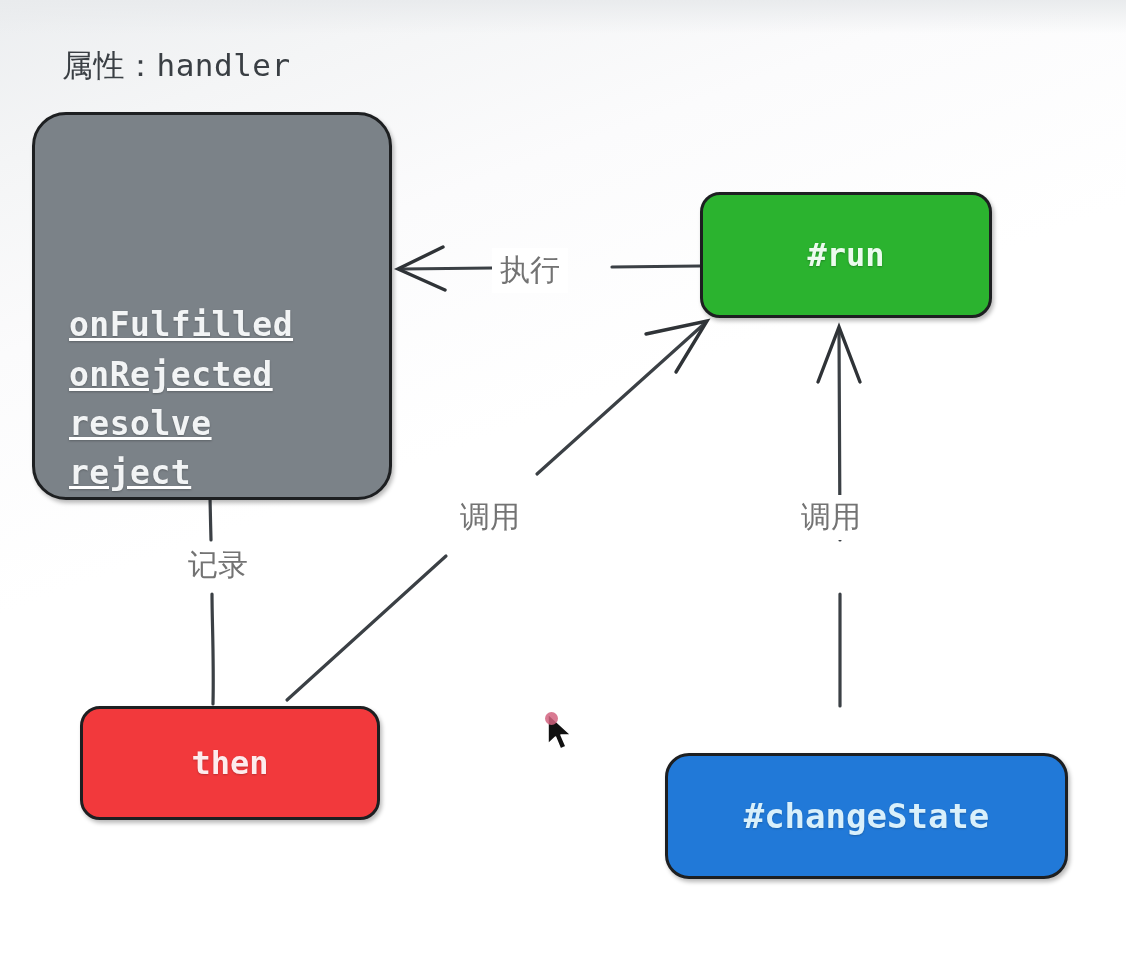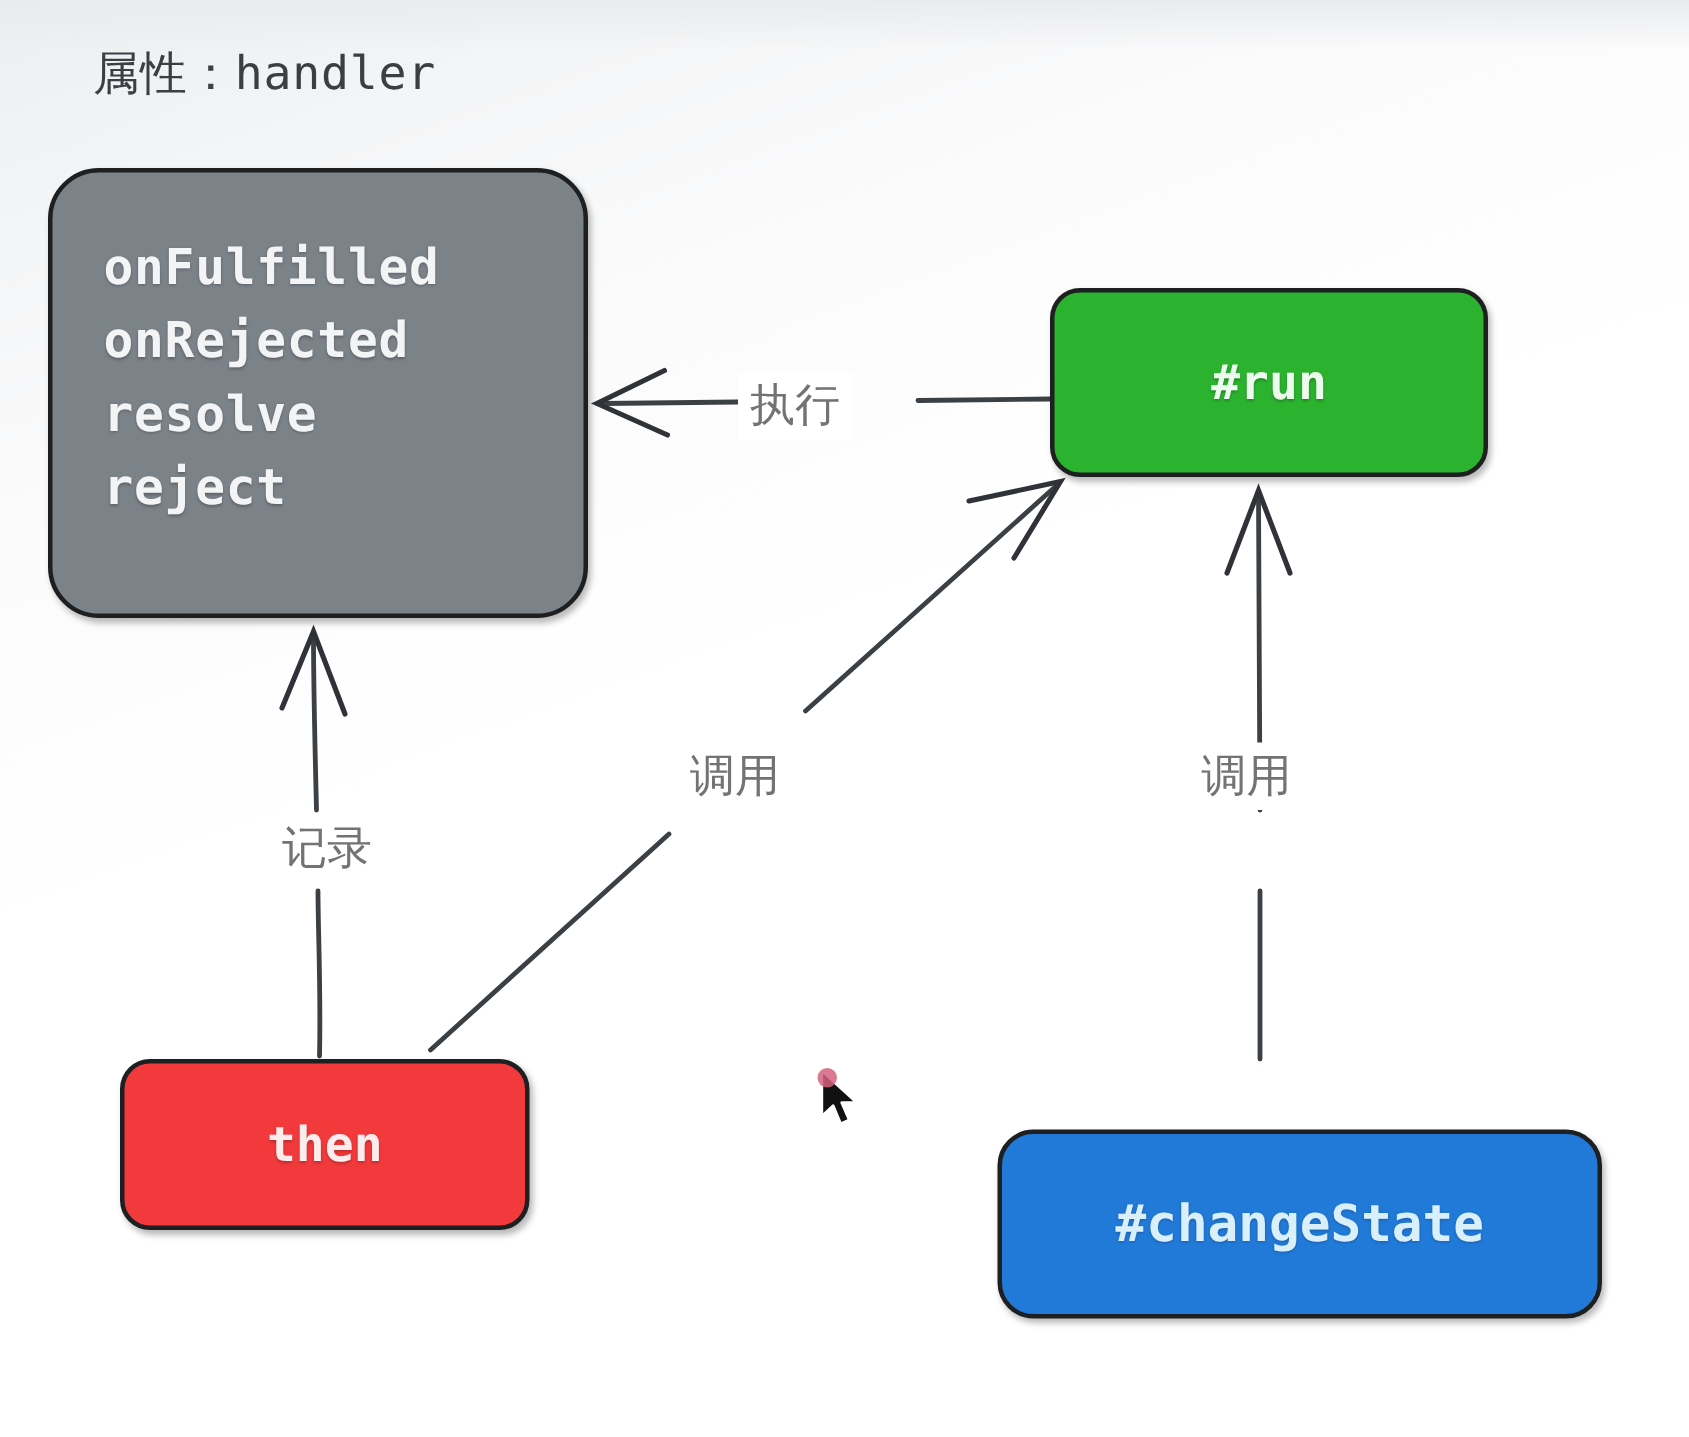--- a/index.html
+++ b/index.html
@@ -25,21 +25,21 @@
     position: absolute;
     left: 0; top: 0; right: 0;
     height: 34px;
     background: linear-gradient(180deg, #e9ebed 0%, rgba(255,255,255,0) 100%);
     pointer-events: none;
   }
 
   .title {
     position: absolute;
     left: 62px;
-    top: 28px;
+    top: 45px;
     font-family: "DejaVu Sans Mono", "Liberation Mono", monospace;
     font-size: 31px;
     color: #3a3f44;
     letter-spacing: 0.5px;
     white-space: nowrap;
   }
 
   
   .node {
     position: absolute;
@@ -52,26 +52,27 @@
     font-family: "DejaVu Sans Mono", "Liberation Mono", monospace;
     font-weight: bold;
     color: #ffffff;
     box-shadow: 2px 3px 4px rgba(0,0,0,0.28);
   }
 
   .node-gray {
     left: 32px;
     top: 112px;
     width: 360px;
-    height: 300px;
+    height: 388px;
     background: #7b8288;
     border-radius: 34px;
-    align-items: flex-start;
+    align-items: flex-end;
     justify-content: flex-start;
     padding: 38px 0 0 34px;
+    text-decoration: underline;
   }
   .gray-lines {
     font-size: 33px;
     line-height: 1.49;
     letter-spacing: 0.5px;
     color: #f2f4f5;
     text-shadow: 0 1px 2px rgba(0,0,0,0.25);
   }
 
   .node-green {
@@ -82,21 +83,21 @@
     background: #2bb32f;
     border-radius: 20px;
     font-size: 32px;
     color: #ecfbee;
     text-shadow: 0 1px 2px rgba(0,0,0,0.25);
   }
 
   .node-red {
     left: 80px;
     top: 706px;
-    width: 273px;
+    width: 300px;
     height: 114px;
     background: #f2393c;
     border-radius: 20px;
     font-size: 32px;
     color: #fdeced;
     text-shadow: 0 1px 2px rgba(0,0,0,0.22);
   }
 
   .node-blue {
     left: 665px;

